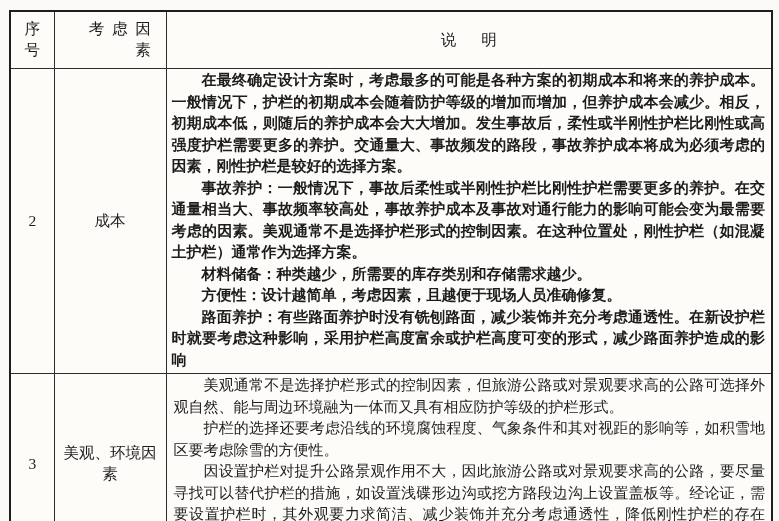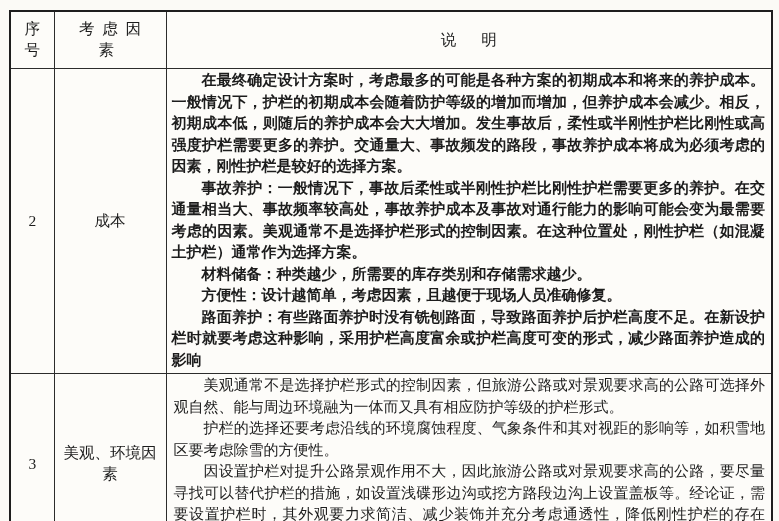--- a/index.html
+++ b/index.html
@@ -27,21 +27,21 @@
   }
   col.c1 { width: 44px; }
   col.c2 { width: 112px; }
   col.c3 { width: 606px; }
   th.hcell {
     height: 23px;
     font-size: 15.5px;
     text-align: center;
     vertical-align: middle;
   }
-  th.h-factor { letter-spacing: 0.5em; text-indent: 0.5em; }
+  th.h-factor { letter-spacing: 0.5em; text-indent: 0.5em; text-align: right; }
   th.h-desc   { letter-spacing: 1.6em; text-indent: 1.6em; margin-left: 28px; }
   td.no-cell, td.factor-cell {
     text-align: center;
     vertical-align: middle;
     font-size: 15.5px;
   }
   td.desc-cell {
     vertical-align: top;
     padding: 1px 6px 2px 5px;
   }
@@ -73,21 +73,21 @@
   </thead>
   <tbody>
     <tr class="row-cost">
       <td class="no-cell">2</td>
       <td class="factor-cell">成本</td>
       <td class="desc-cell">
         <p>在最终确定设计方案时，考虑最多的可能是各种方案的初期成本和将来的养护成本。一般情况下，护栏的初期成本会随着防护等级的增加而增加，但养护成本会减少。相反，初期成本低，则随后的养护成本会大大增加。发生事故后，柔性或半刚性护栏比刚性或高强度护栏需要更多的养护。交通量大、事故频发的路段，事故养护成本将成为必须考虑的因素，刚性护栏是较好的选择方案。</p>
         <p>事故养护：一般情况下，事故后柔性或半刚性护栏比刚性护栏需要更多的养护。在交通量相当大、事故频率较高处，事故养护成本及事故对通行能力的影响可能会变为最需要考虑的因素。美观通常不是选择护栏形式的控制因素。在这种位置处，刚性护栏（如混凝土护栏）通常作为选择方案。</p>
         <p>材料储备：种类越少，所需要的库存类别和存储需求越少。</p>
         <p>方便性：设计越简单，考虑因素，且越便于现场人员准确修复。</p>
-        <p>路面养护：有些路面养护时没有铣刨路面，导致路面养护后护栏高度不足。在新设护栏时就要考虑这种影响，采用护栏高度富余或护栏高度可变的形式，减少路面养护造成的影响</p>
+        <p>路面养护：有些路面养护时没有铣刨路面，减少装饰并充分考虑通透性。在新设护栏时就要考虑这种影响，采用护栏高度富余或护栏高度可变的形式，减少路面养护造成的影响</p>
       </td>
     </tr>
     <tr class="row-aesth">
       <td class="no-cell">3</td>
       <td class="factor-cell">美观、环境因素</td>
       <td class="desc-cell">
         <p>美观通常不是选择护栏形式的控制因素，但旅游公路或对景观要求高的公路可选择外观自然、能与周边环境融为一体而又具有相应防护等级的护栏形式。</p>
         <p>护栏的选择还要考虑沿线的环境腐蚀程度、气象条件和其对视距的影响等，如积雪地区要考虑除雪的方便性。</p>
         <p>因设置护栏对提升公路景观作用不大，因此旅游公路或对景观要求高的公路，要尽量寻找可以替代护栏的措施，如设置浅碟形边沟或挖方路段边沟上设置盖板等。经论证，需要设置护栏时，其外观要力求简洁、减少装饰并充分考虑通透性，降低刚性护栏的存在感，护栏色彩要与构造物及周边环境相协调</p>
       </td>

